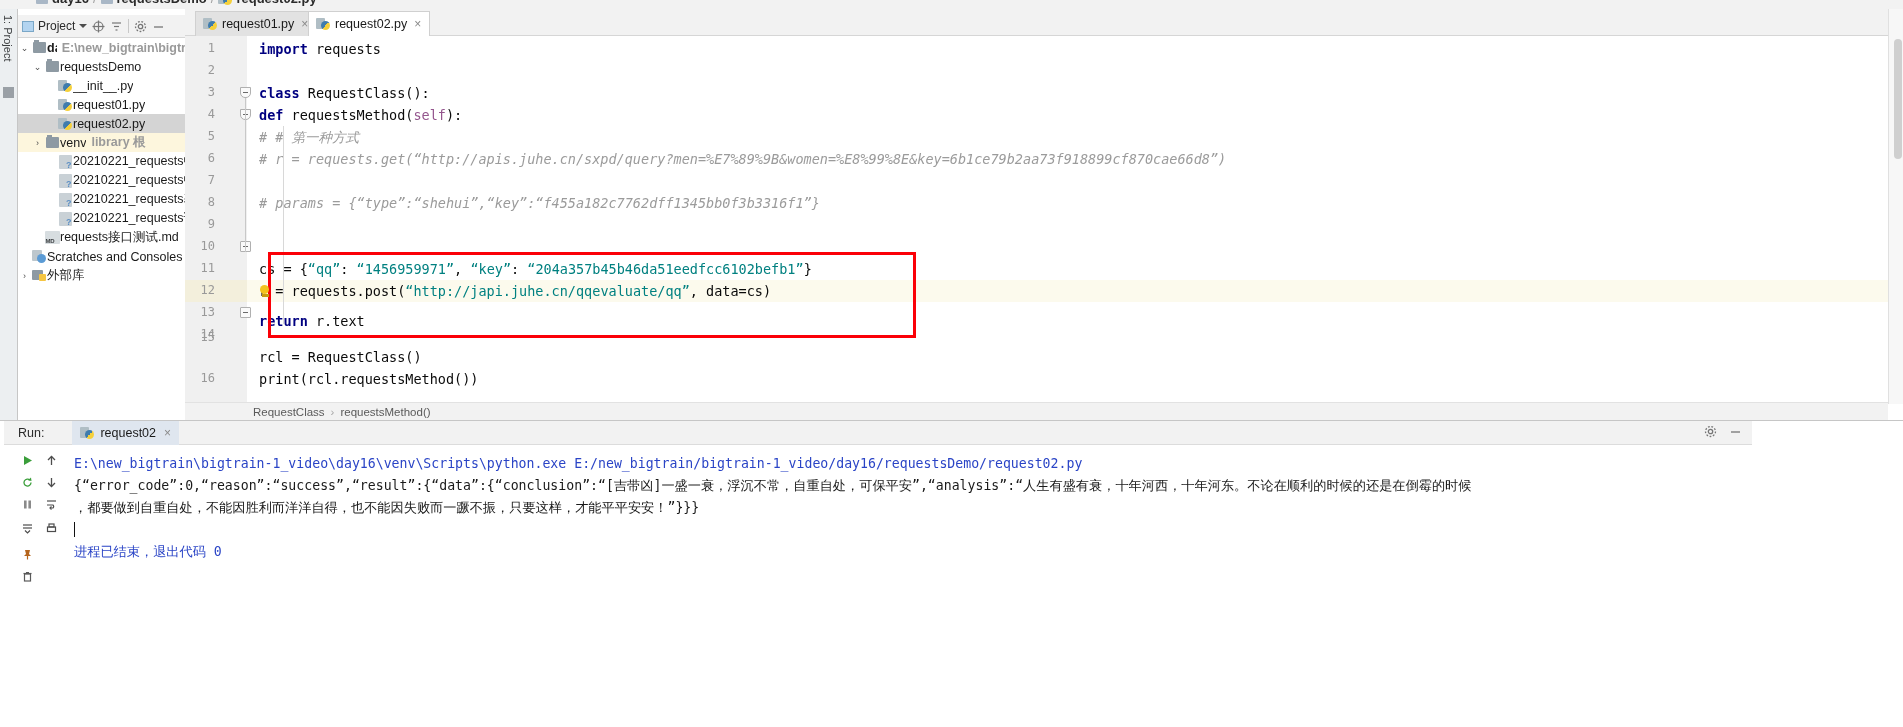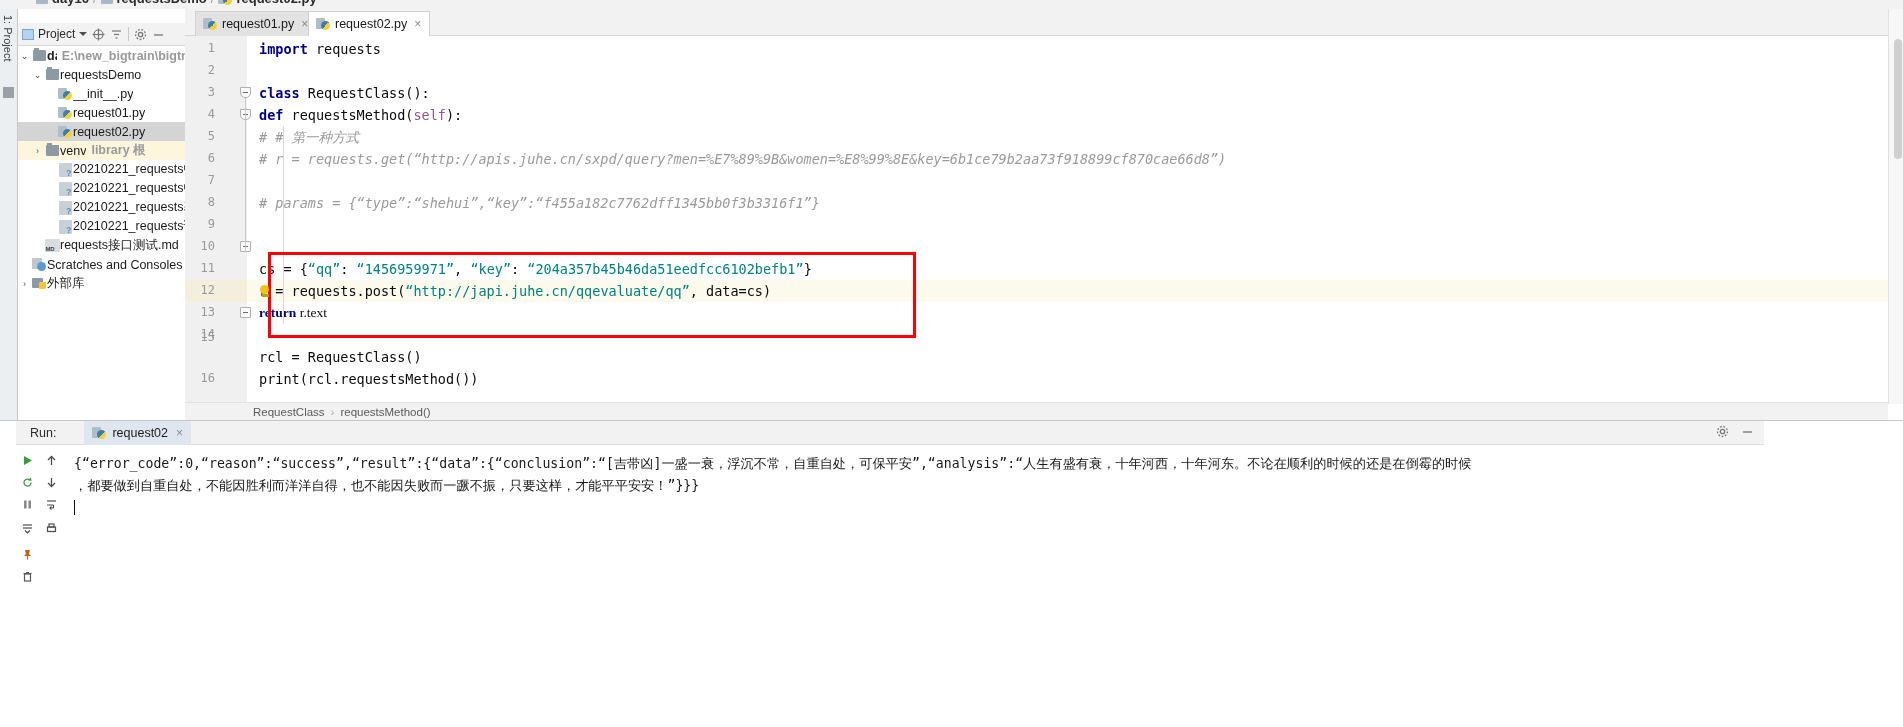--- a/index.html
+++ b/index.html
@@ -40,21 +40,21 @@
     writing-mode: vertical-rl; text-orientation: mixed;
     font-size: 11px; color: #3c3f41; white-space: nowrap;
   }
   .vstrip .vsq {
     position: absolute; left: 3px; top: 78px;
     width: 11px; height: 11px; background: #9aa0a6;
   }
 
   
   .proj-panel {
-    position: absolute; left: 18px; top: 23px; width: 189px; height: 395px;
+    position: absolute; left: 18px; top: 15px; width: 189px; height: 395px;
     background: #ffffff; border-right: 1px solid #c6c6c6;
   }
   .proj-toolbar {
     position: absolute; left: 0; top: 0; width: 167px; height: 23px;
     background: #f2f2f2; border-bottom: 1px solid #d6d6d6;
     display: flex; align-items: center; padding: 0 4px; gap: 5px;
   }
   .proj-toolbar .pt-title {
     display: flex; align-items: center; gap: 4px;
     font-size: 12px; color: #2b2b2b;
@@ -193,21 +193,21 @@
     font-size: 11.5px; color: #5a5a5a;
   }
   .ed-crumb .sep { color: #a8a8a8; }
 
   
   .runpanel {
     position: absolute; left: 0; top: 420px; width: 1903px; height: 307px;
     background: #ffffff; border-top: 1px solid #c6c6c6;
   }
   .run-header {
-    position: absolute; left: 16px; top: 0; width: 1748px; height: 24px;
+    position: absolute; left: 4px; top: 0; width: 1748px; height: 24px;
     background: #f2f2f2; border-bottom: 1px solid #dcdcdc;
     display: flex; align-items: center;
   }
   .run-title { margin-left: 14px; font-size: 12.5px; color: #2b2b2b; }
   .run-tab {
     margin-left: 28px; height: 24px; display: flex; align-items: center; gap: 6px;
     padding: 0 8px; background: #dfe6ef; font-size: 12.5px; color: #1a1a1a;
   }
   .run-actions { position: absolute; right: 10px; top: 4px; display: flex; gap: 12px; align-items: center; }
 
@@ -477,21 +477,21 @@
         <div class="rowhl" style="top: 244px;"></div>
         <div class="cline" style="top: 2px;"><span class="kw">import</span><span class="plain"> requests</span></div>
         <div class="cline" style="top: 24px;"></div>
         <div class="cline" style="top: 46px;"><span class="kw">class</span><span class="plain"> RequestClass():</span></div>
         <div class="cline" style="top: 68px;"><span class="plain">    </span><span class="kw">def</span><span class="plain"> requestsMethod(</span><span class="self">self</span><span class="plain">):</span></div>
         <div class="cline" style="top: 90px;"><span class="cmt">        # # 第一种方式</span></div>
         <div class="cline" style="top: 112px;"><span class="cmt">        # r = requests.get(“http://apis.juhe.cn/sxpd/query?men=%E7%89%9B&amp;women=%E8%99%8E&amp;key=6b1ce79b2aa73f918899cf870cae66d8”)</span></div>
         <div class="cline" style="top: 156px;"><span class="cmt">        # params = {“type”:“shehui”,“key”:“f455a182c7762dff1345bb0f3b3316f1”}</span></div>
         <div class="cline" style="top: 222px;"><span class="plain">        cs = {</span><span class="str">“qq”</span><span class="plain">: </span><span class="str">“1456959971”</span><span class="plain">, </span><span class="str">“key”</span><span class="plain">: </span><span class="str">“204a357b45b46da51eedfcc6102befb1”</span><span class="plain">}</span></div>
         <div class="cline" style="top: 244px;"><span class="plain">        r = requests.post(</span><span class="str">“http://japi.juhe.cn/qqevaluate/qq”</span><span class="plain">, data=cs)</span></div>
-        <div class="cline" style="top: 266px; font-family: Liberation Serif, serif;"><span class="plain">        </span><span class="kw">return</span><span class="plain"> r.text</span></div>
+        <div class="cline" style="top: 274px;"><span class="plain">        </span><span class="kw">return</span><span class="plain"> r.text</span></div>
         <div class="cline" style="top: 288px;"></div>
         <div class="cline" style="top: 310px;"><span class="plain">rcl = RequestClass()</span></div>
         <div class="cline" style="top: 332px;"><span class="fn">print</span><span class="plain">(rcl.requestsMethod())</span></div>
         <div class="indentguide" style="left: 36px; top: 90px; height: 198px;"></div>
       </div>
   </div>
   <div class="redbox"></div>
   <div class="bulb">
     <div class="g"></div>
       <div class="st"></div>
@@ -593,19 +593,21 @@
       <span class="rg-btn" style="left:10px; top:122px;">
         <svg width="13" height="13" viewBox="0 0 13 13">
             <rect x="3.5" y="4" width="6" height="7" fill="none" stroke="#5a5a5a" stroke-width="1.2"></rect>
             <line x1="2.5" y1="3.5" x2="10.5" y2="3.5" stroke="#5a5a5a" stroke-width="1.2"></line>
             <rect x="5" y="2" width="3" height="1.5" fill="#5a5a5a"></rect>
           </svg>
       </span>
     </div>
 
     <div class="console">
+      <div class="cpath wrapline">E:\new_bigtrain\bigtrain-1_video\day16\venv\Scripts\python.exe E:/new_bigtrain/bigtrain-1_video/day16/requestsDemo/request02.py</div>
       <div class="cout wrapline">{“error_code”:0,“reason”:“success”,“result”:{“data”:{“conclusion”:“[吉带凶]一盛一衰，浮沉不常，自重自处，可保平安”,“analysis”:“人生有盛有衰，十年河西，十年河东。不论在顺利的时候的还是在倒霉的时候</div>
       <div class="cout wrapline">，都要做到自重自处，不能因胜利而洋洋自得，也不能因失败而一蹶不振，只要这样，才能平平安安！”}}}</div>
       <div><span class="caret-bar"></span></div>
+      <div class="cdone">进程已结束，退出代码 0</div>
     </div>
   </div>
 
 </div>
 
 </body></html>

